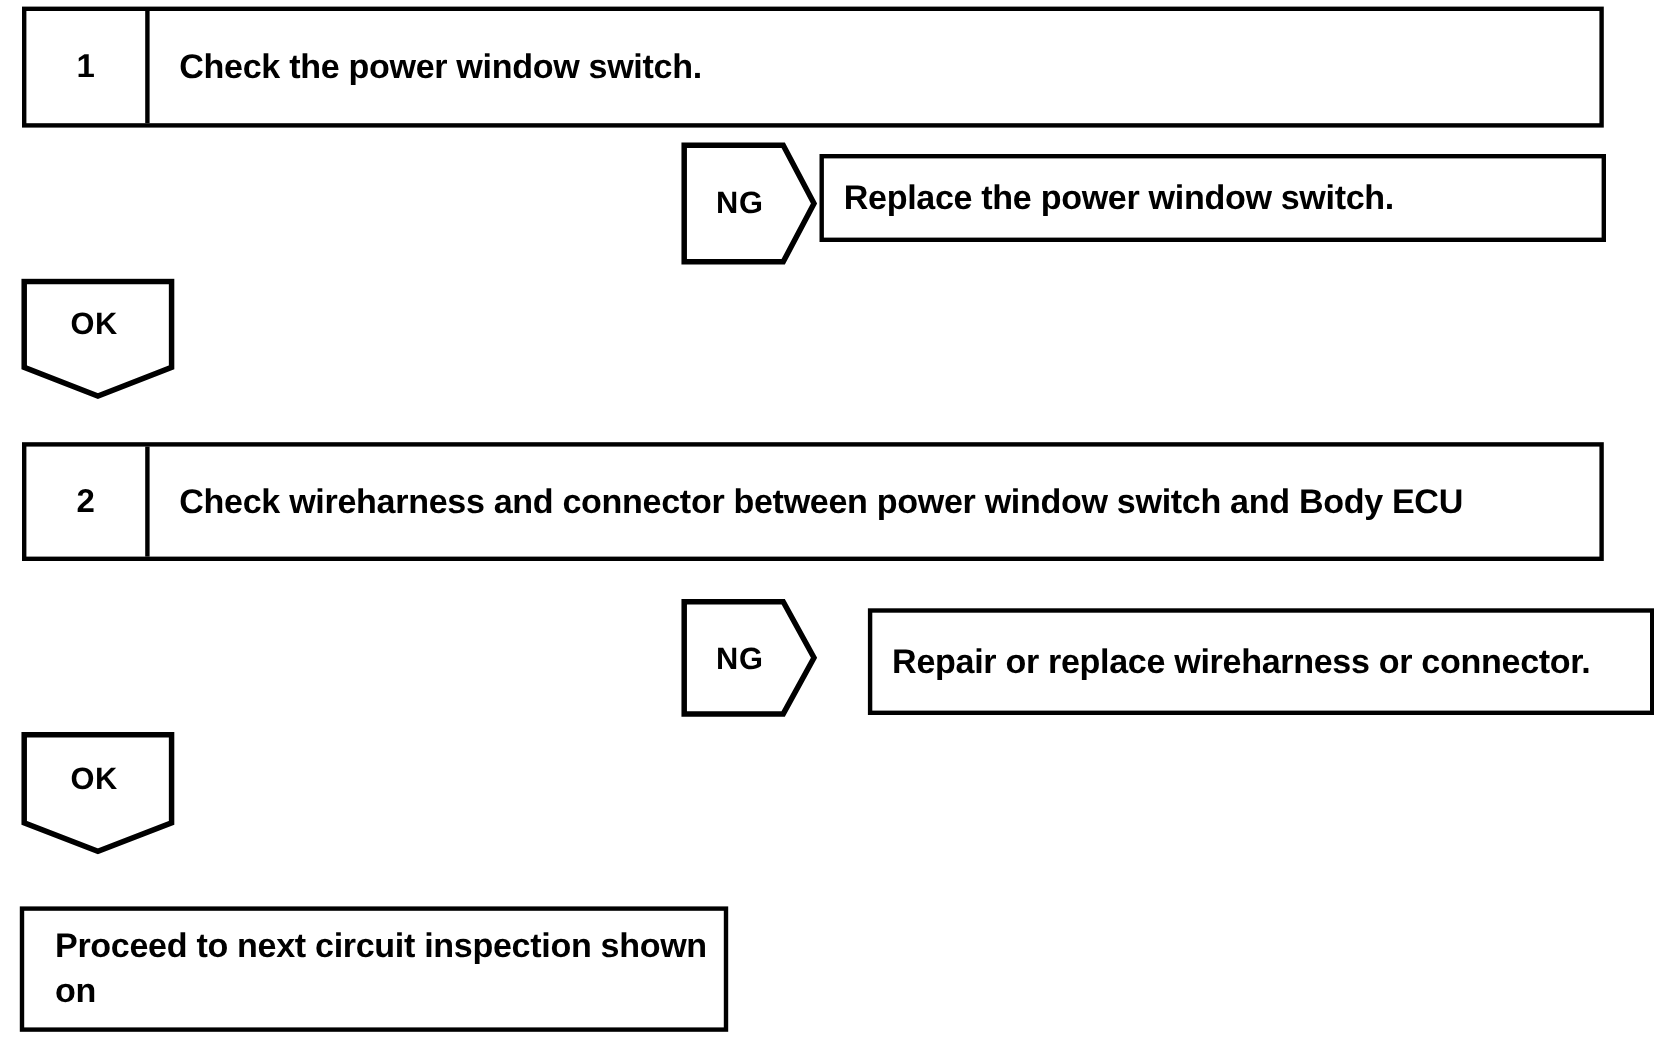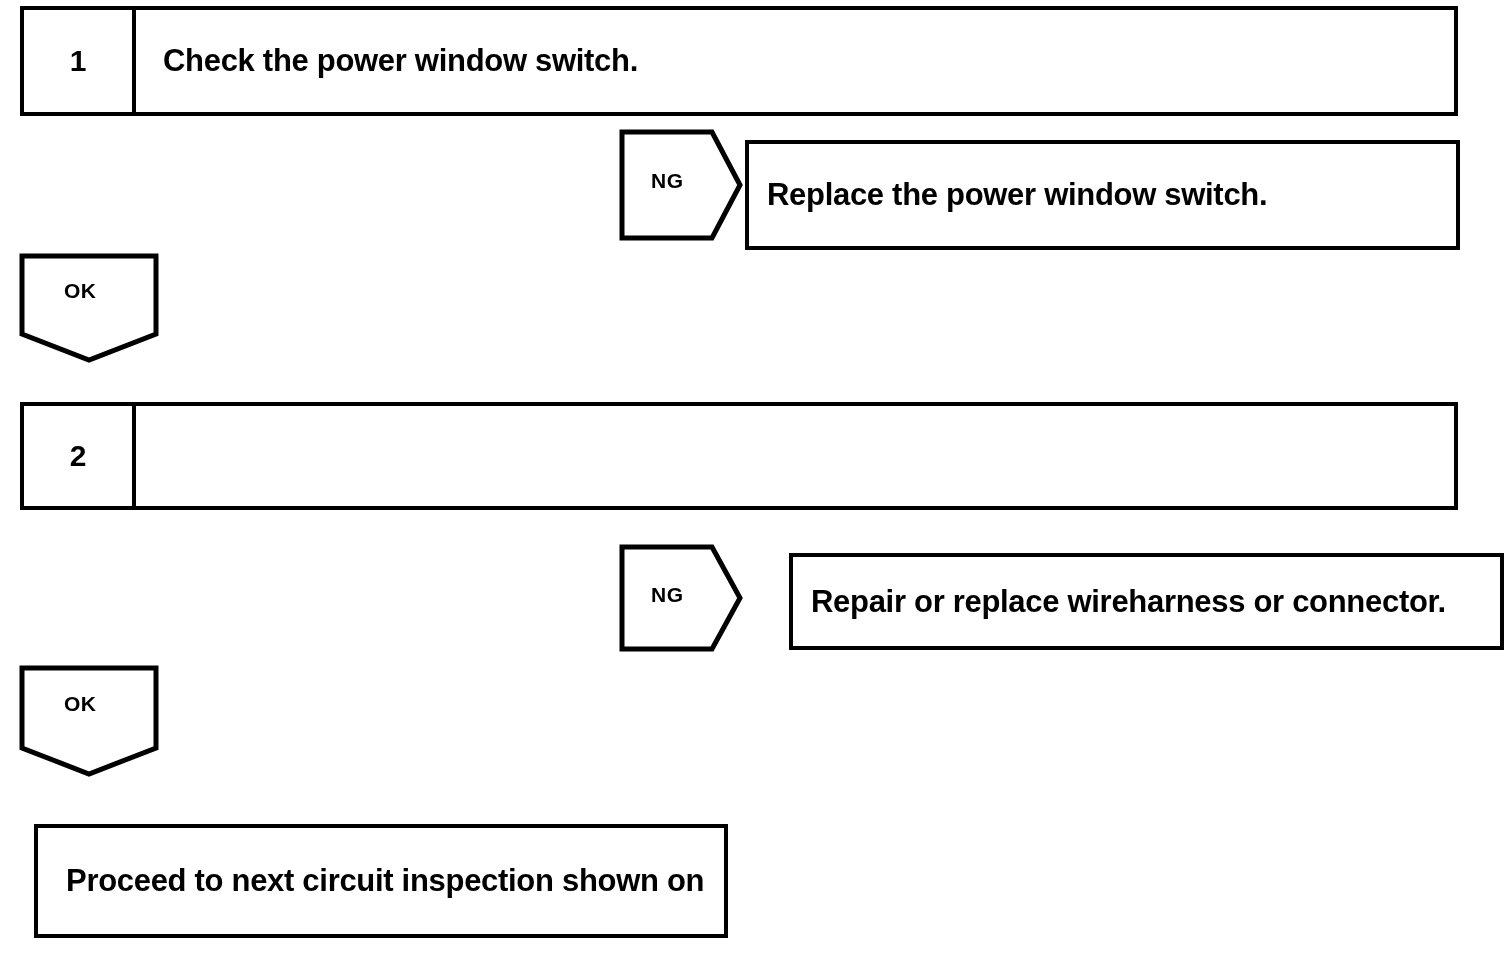--- a/index.html
+++ b/index.html
@@ -85,21 +85,21 @@
     position: absolute;
     box-sizing: border-box;
   }
   .arrow-ng svg, .arrow-ok svg {
     display: block;
     width: 100%;
     height: 100%;
   }
   .arrow-label {
     position: absolute;
-    font-size: 21px;
+    font-size: 28px;
     font-weight: bold;
     color: #000000;
     letter-spacing: 0.5px;
     pointer-events: none;
   }
 
   
   .arrow-ok {
     position: absolute;
     box-sizing: border-box;
@@ -115,46 +115,47 @@
     <div class="step-text">Check the power window switch.</div>
   </div>
 
   <div class="arrow-ng" style="left:619px; top:129px; width:124px; height:112px;">
     <svg viewBox="0 0 124 112" preserveAspectRatio="none">
       <polygon points="3,3 93,3 121,56 93,109 3,109" fill="#ffffff" stroke="#000000" stroke-width="5" stroke-linejoin="miter"></polygon>
     </svg>
   </div>
   <div class="arrow-label" style="left:651px; top:169px;">NG</div>
 
-  <div class="box action-box" style="left:745px; top:140px; width:715px; height:110px;">Replace the power window switch.</div>
+  <div class="box action-box" style="left:745px; top:140px; width:715px; height:80px;">Replace the power window switch.</div>
 
   <div class="arrow-ok" style="left:19px; top:253px; width:140px; height:110px;">
     <svg viewBox="0 0 140 110" preserveAspectRatio="none">
       <polygon points="3,3 137,3 137,81 70,107 3,81" fill="#ffffff" stroke="#000000" stroke-width="5" stroke-linejoin="miter"></polygon>
     </svg>
   </div>
   <div class="arrow-label" style="left:64px; top:279px;">OK</div>
 
   <div class="box step-box" style="left:20px; top:402px; width:1438px; height:108px;">
     <div class="step-num">2</div>
+    <div class="step-text">Check wireharness and connector between power window switch and Body ECU</div>
   </div>
 
   <div class="arrow-ng" style="left:619px; top:544px; width:124px; height:108px;">
     <svg viewBox="0 0 124 108" preserveAspectRatio="none">
       <polygon points="3,3 93,3 121,54 93,105 3,105" fill="#ffffff" stroke="#000000" stroke-width="5" stroke-linejoin="miter"></polygon>
     </svg>
   </div>
   <div class="arrow-label" style="left:651px; top:583px;">NG</div>
 
   <div class="box action-box" style="left:789px; top:553px; width:715px; height:97px;">Repair or replace wireharness or connector.</div>
 
   <div class="arrow-ok" style="left:19px; top:665px; width:140px; height:112px;">
     <svg viewBox="0 0 140 112" preserveAspectRatio="none">
       <polygon points="3,3 137,3 137,83 70,109 3,83" fill="#ffffff" stroke="#000000" stroke-width="5" stroke-linejoin="miter"></polygon>
     </svg>
   </div>
   <div class="arrow-label" style="left:64px; top:692px;">OK</div>
 
-  <div class="box result-box" style="left:18px; top:824px; width:694px; height:114px;margin-left:16px;">
+  <div class="box result-box" style="left:18px; top:824px; width:644px; height:114px;">
     <span class="rline">Proceed to next circuit inspection shown on</span>
   </div>
 
 </div>
 
 </body></html>

